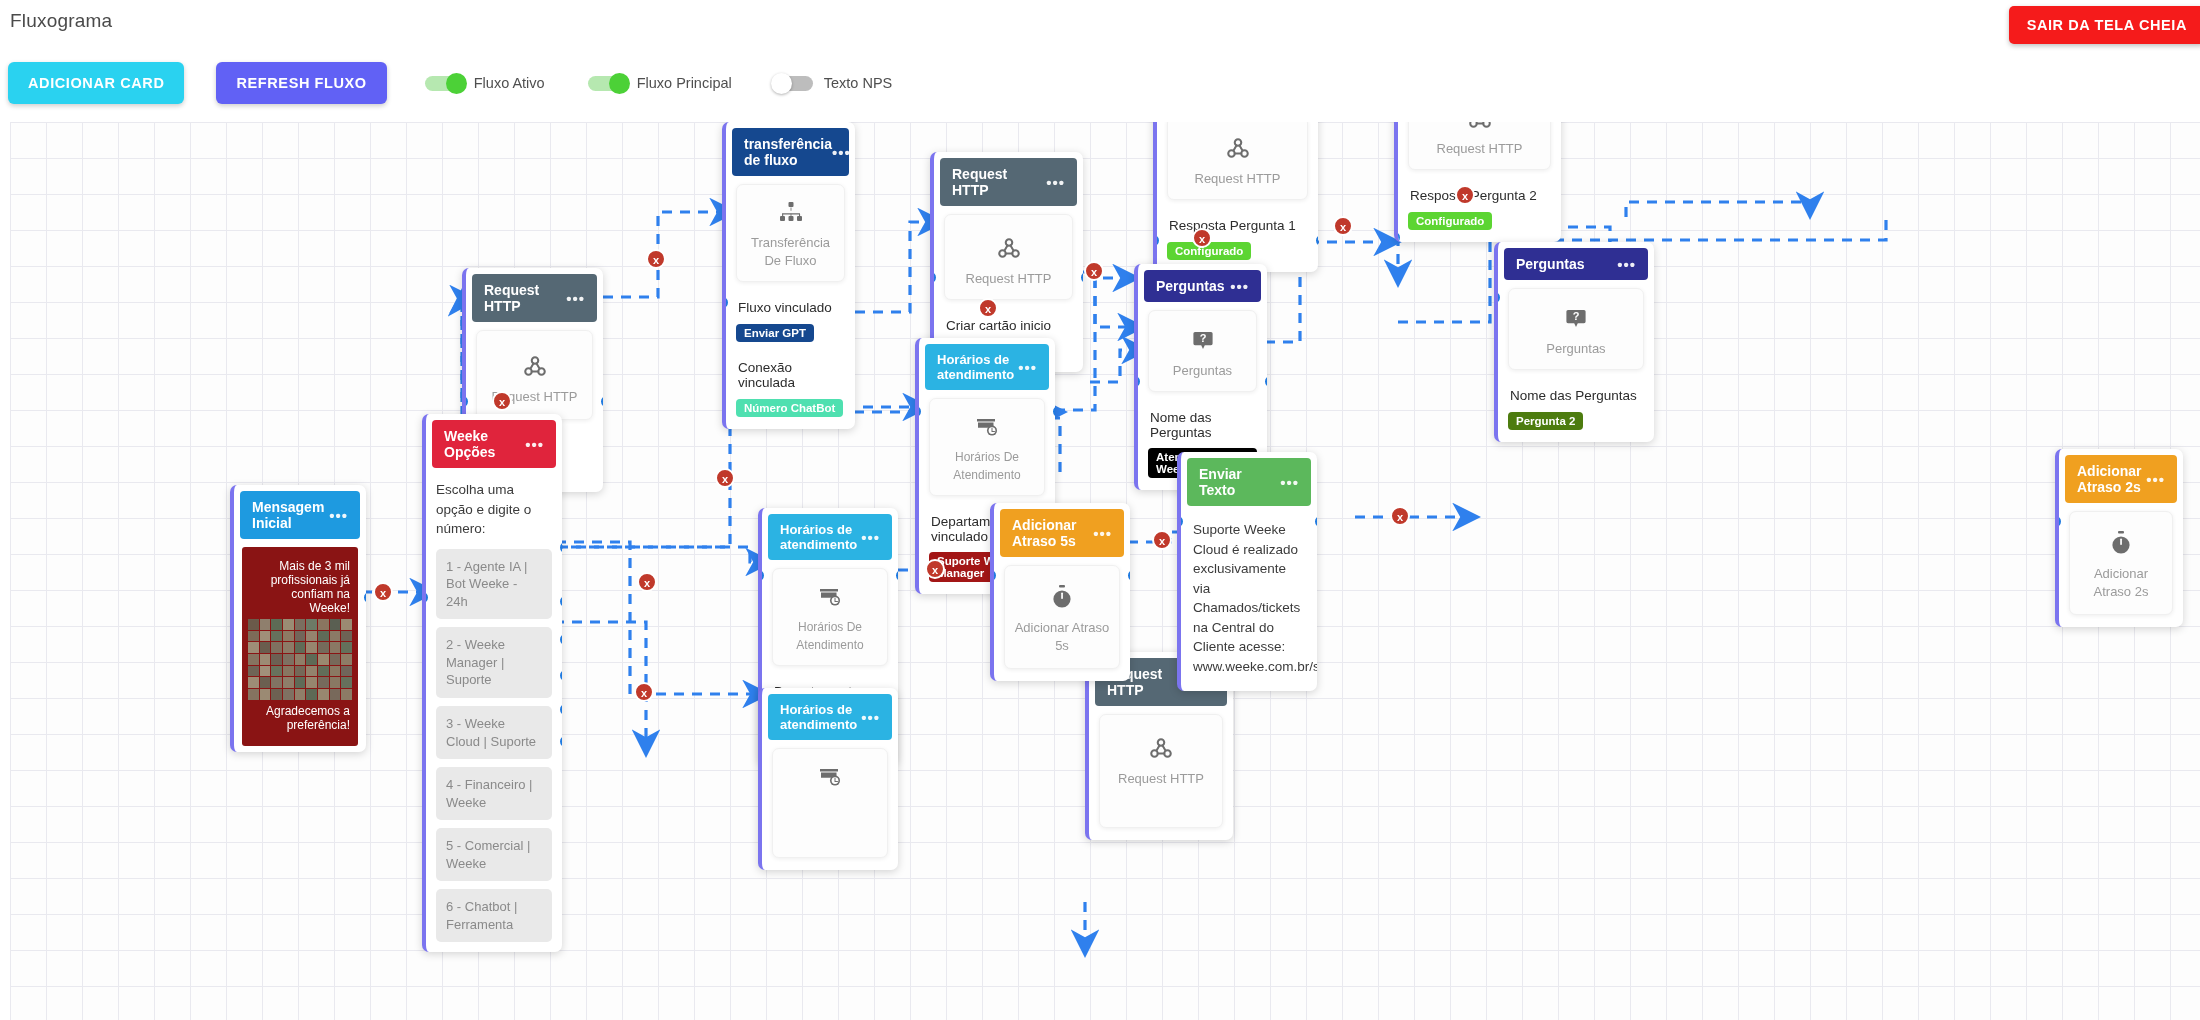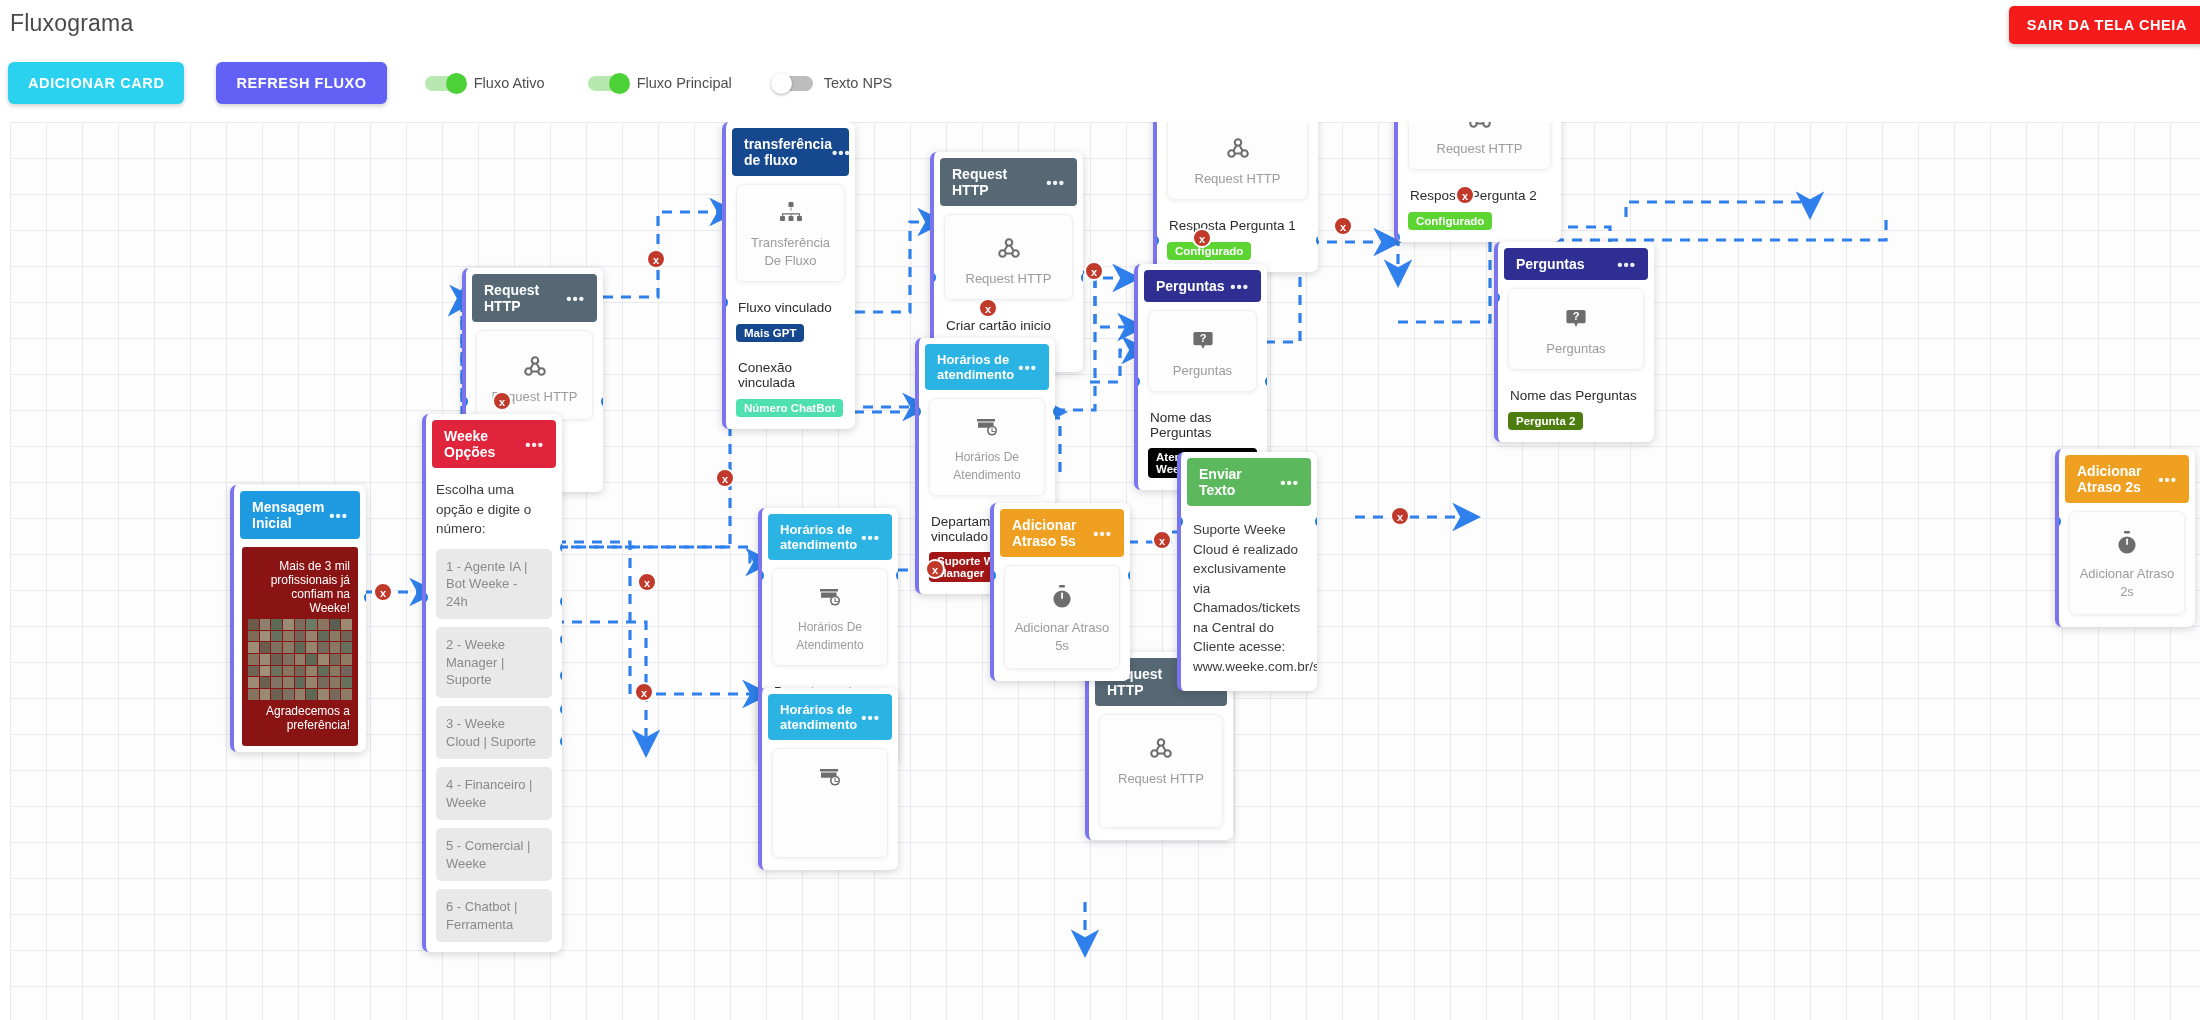--- a/index.html
+++ b/index.html
@@ -12,21 +12,21 @@
 
   
   .app-header {
     position: absolute; top: 0; left: 0;
     width: 2200px; height: 122px;
     background: #ffffff;
     z-index: 40;
   }
   .page-title {
     position: absolute; left: 10px; top: 10px;
-    font-size: 23px; color: #4a4a4a; font-weight: 400;
+    font-size: 19px; color: #4a4a4a; font-weight: 400;
     letter-spacing: .2px;
   }
   .fullscreen-btn {
     position: absolute; right: -5px; top: 6px;
     background: #f51b1b; color: #fff;
     border: none; border-radius: 5px;
     padding: 11px 18px;
     font-size: 14.5px; font-weight: 600; letter-spacing: .6px;
     box-shadow: 0 2px 5px rgba(0,0,0,.25);
     cursor: pointer; white-space: nowrap;
@@ -279,21 +279,21 @@
             <rect x="1" y="15" width="5" height="5" rx="1"></rect>
           <rect x="9.5" y="15" width="5" height="5" rx="1"></rect>
             <rect x="18" y="15" width="5" height="5" rx="1"></rect>
           <path d="M11.6 6.5h.8v3.2h-.8z"></path>
             <path d="M3.1 12.3h17.8v1.2H3.1z"></path>
           <path d="M3.1 12.8h1.1v2.4H3.1zM11.6 12.8h.8v2.4h-.8zM20.0 12.8h1.1v2.4h-1.1z"></path>
         </svg>
         <span class="cap">Transferência De Fluxo</span>
       </div>
       <div class="field-label">Fluxo vinculado</div>
-      <span class="chip" style="background:#15488f;">Mais GPT</span>
+      <span class="chip" style="background:#15488f;">Enviar GPT</span>
       <div class="field-label">Conexão vinculada</div>
       <span class="chip" style="background:#4fe0b0;">Número ChatBot</span>
     </div>
     <span class="handle" style="left:-9px; top:175px;"></span>
   </div>
 
   <div class="node" style="left:452px; top:146px; width:141px;">
     <div class="node-head" style="background:#556874;">
       <span>Request HTTP</span>
       <span class="dots">•••</span>
@@ -619,21 +619,21 @@
           <circle cx="12" cy="15" r="8.6"></circle>
           <rect x="11.2" y="8.4" width="1.7" height="6.6" rx=".8" fill="#ffffff"></rect>
         </svg>
         <span class="cap">Adicionar Atraso 5s</span>
       </div>
     </div>
     <span class="handle" style="left:-9px; top:67px;"></span>
     <span class="handle" style="right:-9px; top:67px;"></span>
   </div>
 
-  <div class="node" style="left:2045px; top:327px; width:140px;">
+  <div class="node" style="left:2045px; top:327px; width:128px;">
     <div class="node-head" style="background:#f0a020;">
       <span>Adicionar Atraso 2s</span>
       <span class="dots">•••</span>
     </div>
     <div class="node-body">
       <div class="icon-box" style="padding:18px 8px 14px;">
         <svg class="glyph" width="24" height="26" viewBox="0 0 24 26" fill="#6d6d6d">
           <rect x="9" y="1" width="6" height="2.6" rx="1"></rect>
           <circle cx="12" cy="15" r="8.6"></circle>
           <rect x="11.2" y="8.4" width="1.7" height="6.6" rx=".8" fill="#ffffff"></rect>

